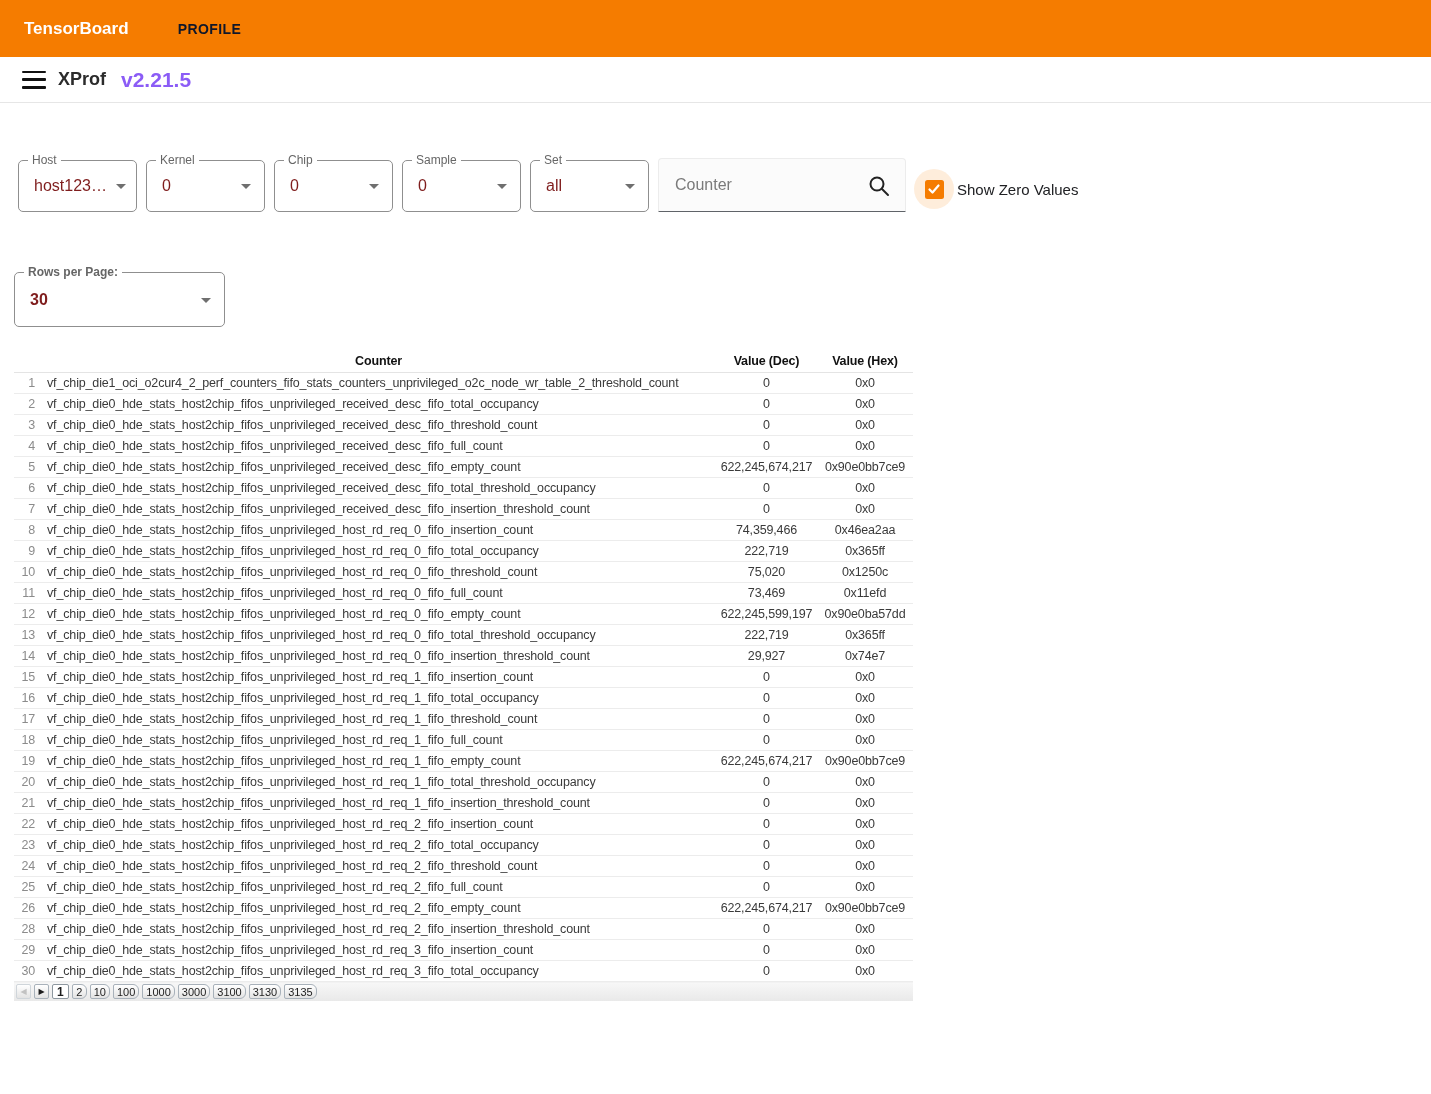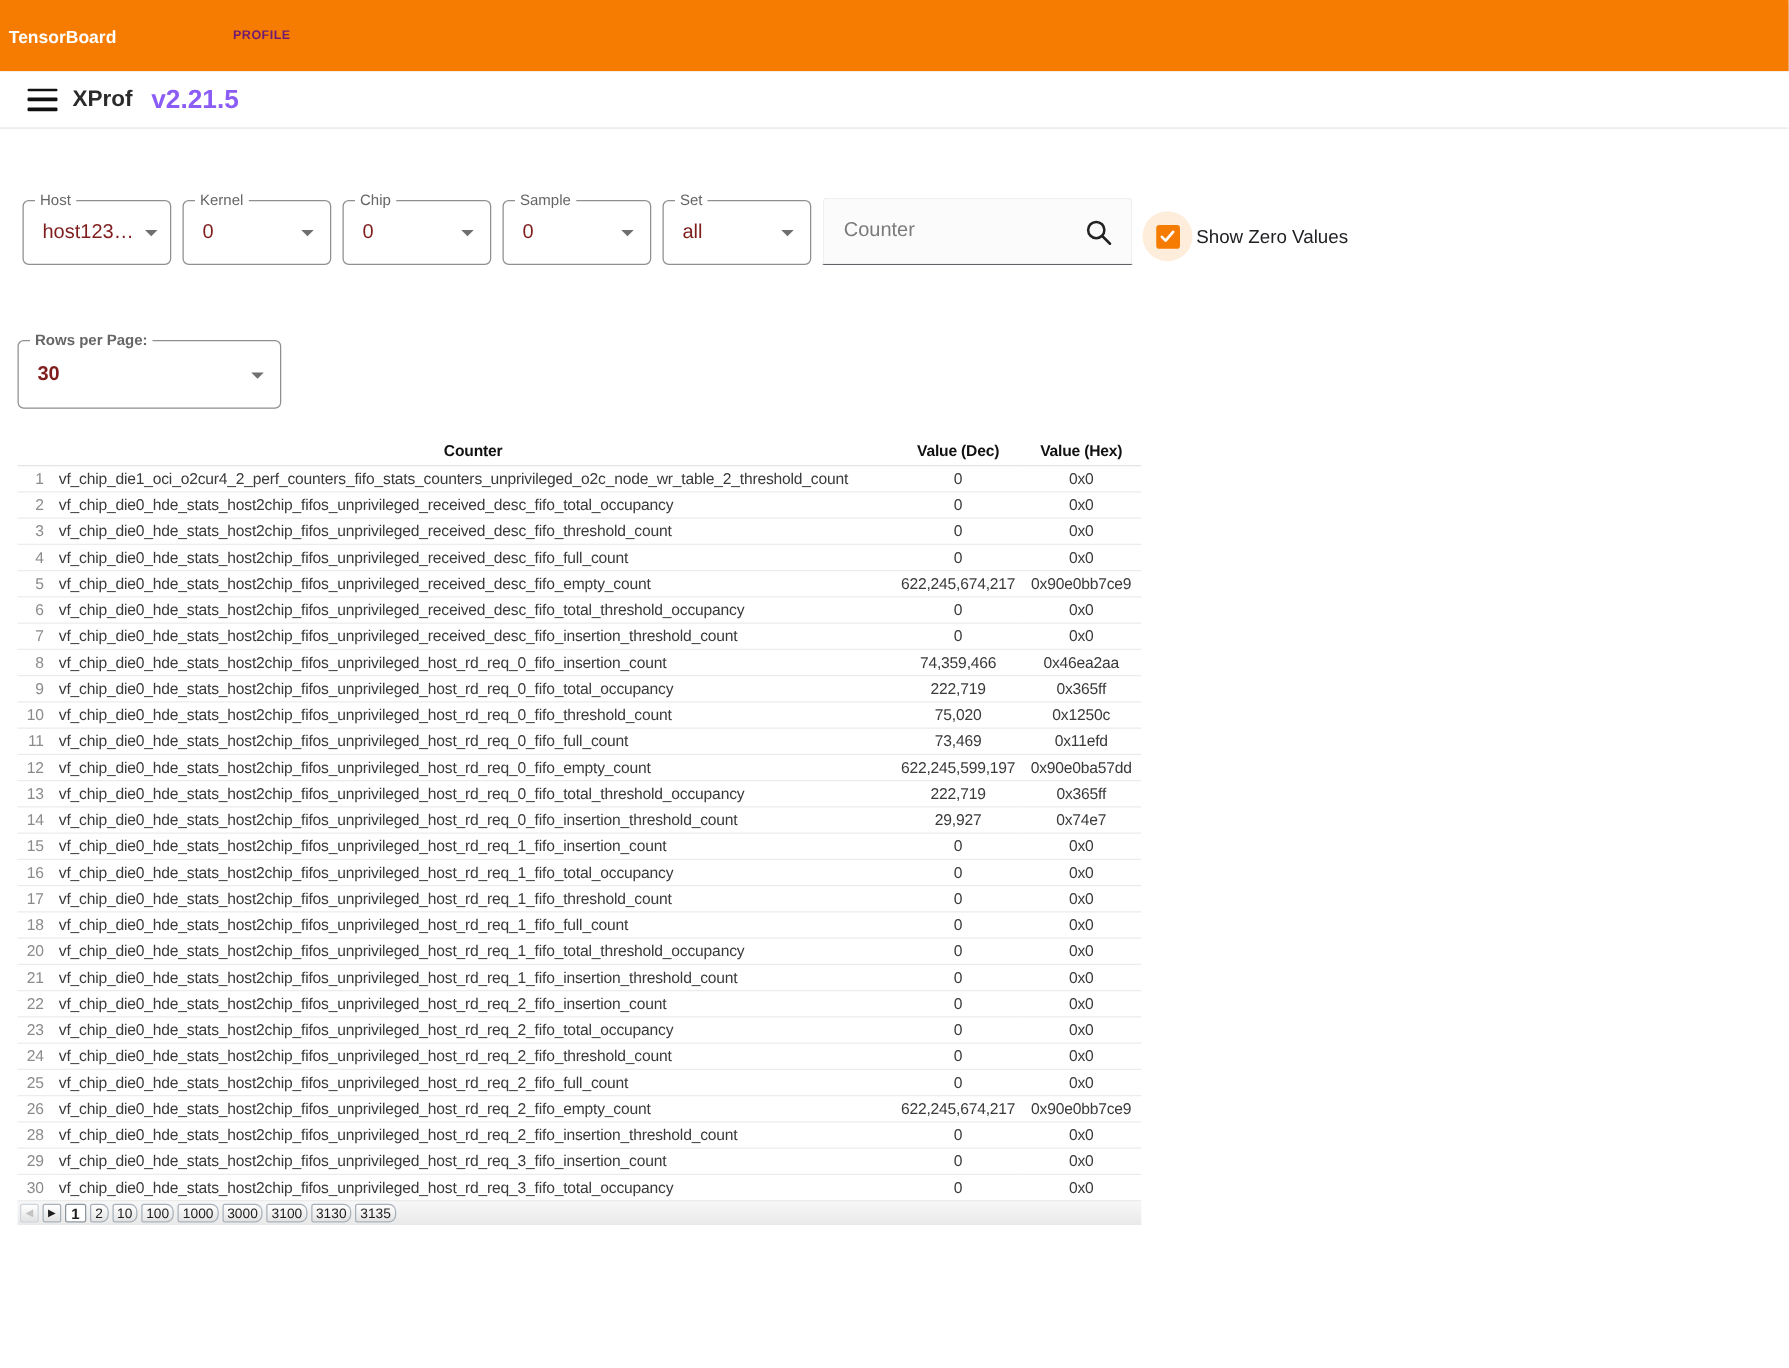--- a/index.html
+++ b/index.html
@@ -4,24 +4,24 @@
 <style>
   * { box-sizing: border-box; margin: 0; padding: 0; }
   html,body { width:1431px; height:1094px; background:#fff;
     font-family:"Liberation Sans", sans-serif; color:#212121; overflow:hidden; }
   .stage { position:relative; width:1431px; height:1094px; }
 
   
   .appbar { position:absolute; top:0; left:0; width:100%; height:57px;
     background:var(--accent,#f57c00); display:flex; align-items:center;
     box-shadow:0 2px 5px rgba(0,0,0,.26); }
-  .brand { color:#fff; font-size:14px; font-weight:bold; margin-left:7px; }
+  .brand { color:#fff; font-size:17px; font-weight:bold; margin-left:24px; }
   .tab { position:absolute; left:170px; top:0; height:57px; width:79px;
     display:flex; align-items:center; justify-content:center;
-    color:#701a75; font-size:10px; font-weight:bold; letter-spacing:.4px; }
+    color:#0f172a; font-size:14px; font-weight:bold; letter-spacing:.4px; }
   .tab-underline { position:absolute; left:170px; bottom:-2px; width:79px; height:4px;
     background:#fff; z-index:5; }
 
   
   .toolbar { position:absolute; top:57px; left:0; width:100%; height:46px;
     display:flex; align-items:center; border-bottom:1px solid #e6e6e6; background:#fff; }
   .menu-btn { width:24px; height:18px; margin-left:22px; display:flex;
     flex-direction:column; justify-content:space-between; cursor:pointer; }
   .menu-btn span { display:block; height:2.6px; background:#111; border-radius:1px; }
   .xprof-title { font-size:18px; font-weight:bold; color:#2b2b2b; margin-left:12px; }
@@ -294,20 +294,26 @@
     <td class="hex">0x0</td>
   </tr>
 
   <tr>
     <td class="num">18</td>
     <td class="counter">vf_chip_die0_hde_stats_host2chip_fifos_unprivileged_host_rd_req_1_fifo_full_count</td>
     <td class="dec">0</td>
     <td class="hex">0x0</td>
   </tr>
 
+  <tr>
+    <td class="num">19</td>
+    <td class="counter">vf_chip_die0_hde_stats_host2chip_fifos_unprivileged_host_rd_req_1_fifo_empty_count</td>
+    <td class="dec">622,245,674,217</td>
+    <td class="hex">0x90e0bb7ce9</td>
+  </tr>
 
   <tr>
     <td class="num">20</td>
     <td class="counter">vf_chip_die0_hde_stats_host2chip_fifos_unprivileged_host_rd_req_1_fifo_total_threshold_occupancy</td>
     <td class="dec">0</td>
     <td class="hex">0x0</td>
   </tr>
 
   <tr>
     <td class="num">21</td>

